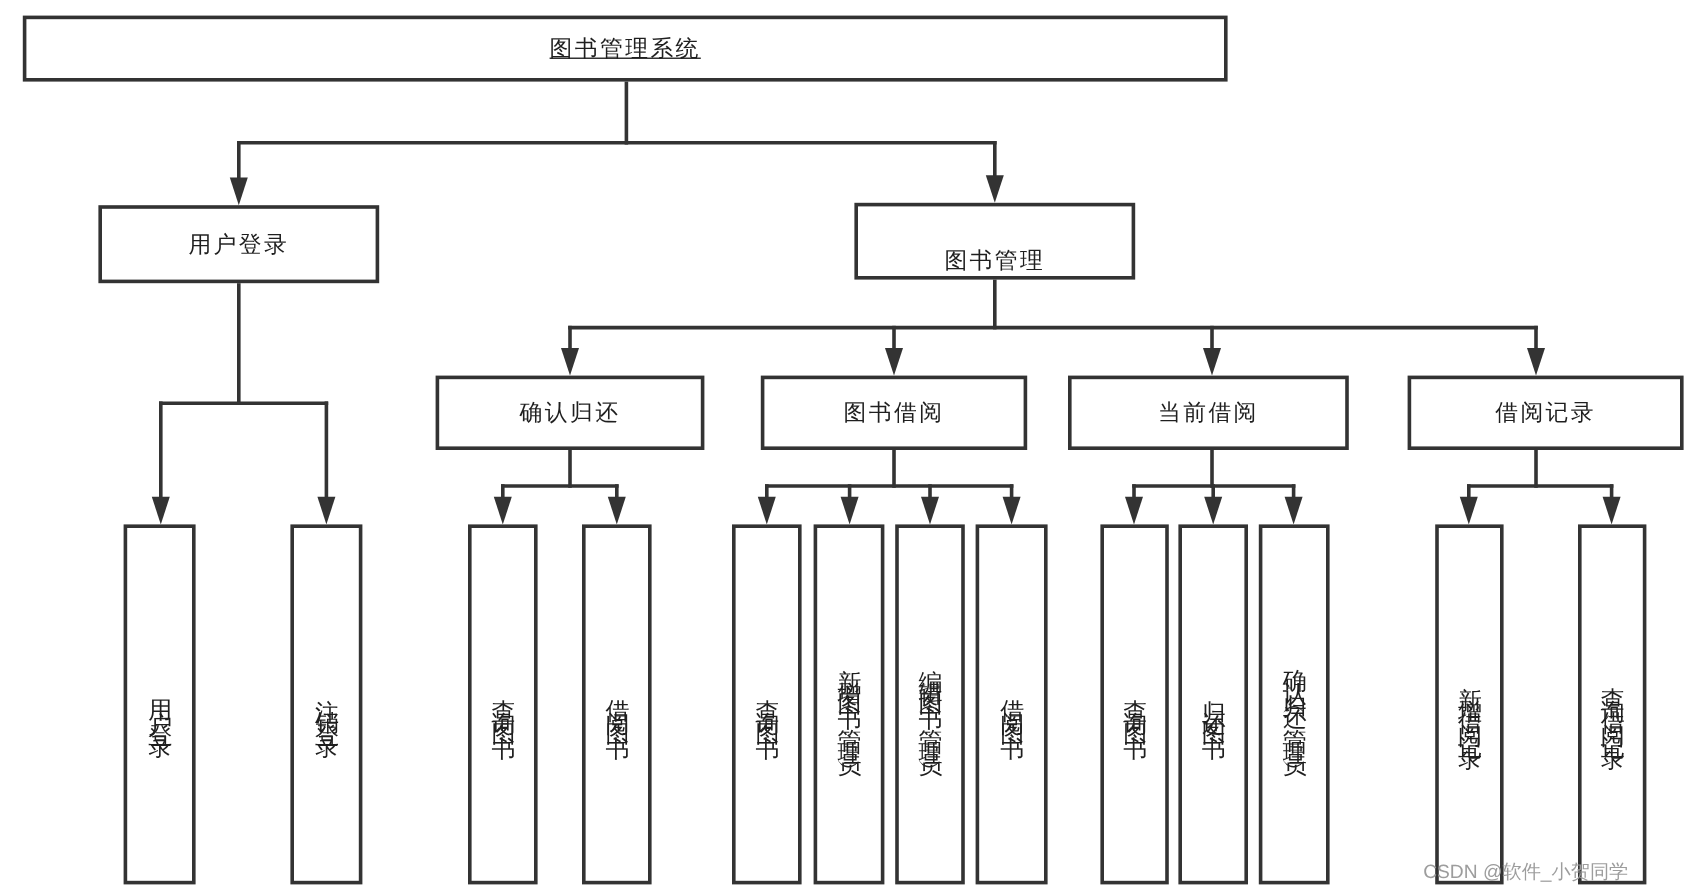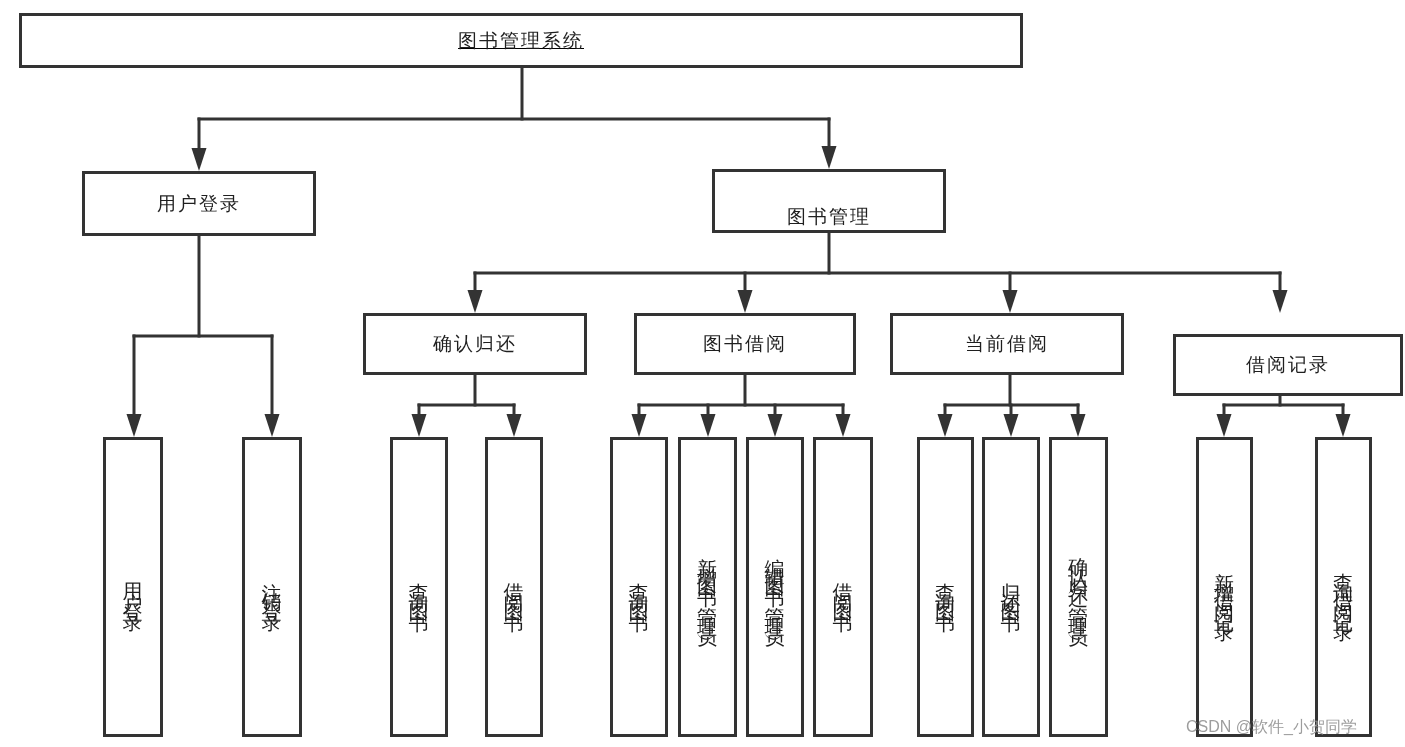--- a/index.html
+++ b/index.html
@@ -149,21 +149,21 @@
 
   <div class="box h" style="left:363px; top:313px; width:224px; height:62px;">
     <span class="lbl">确认归还</span>
   </div>
   <div class="box h" style="left:634px; top:313px; width:222px; height:62px;">
     <span class="lbl">图书借阅</span>
   </div>
   <div class="box h" style="left:890px; top:313px; width:234px; height:62px;">
     <span class="lbl">当前借阅</span>
   </div>
-  <div class="box h" style="left:1173px; top:313px; width:230px; height:62px;margin-top:21px;">
+  <div class="box h" style="left:1173px; top:313px; width:230px; height:62px;">
     <span class="lbl">借阅记录</span>
   </div>
 
   <div class="box v" style="left:103px; top:437px; width:60px; height:300px;">
     <span class="lbl">用户登录</span>
   </div>
   <div class="box v" style="left:242px; top:437px; width:60px; height:300px;">
     <span class="lbl">注销登录</span>
   </div>
 

